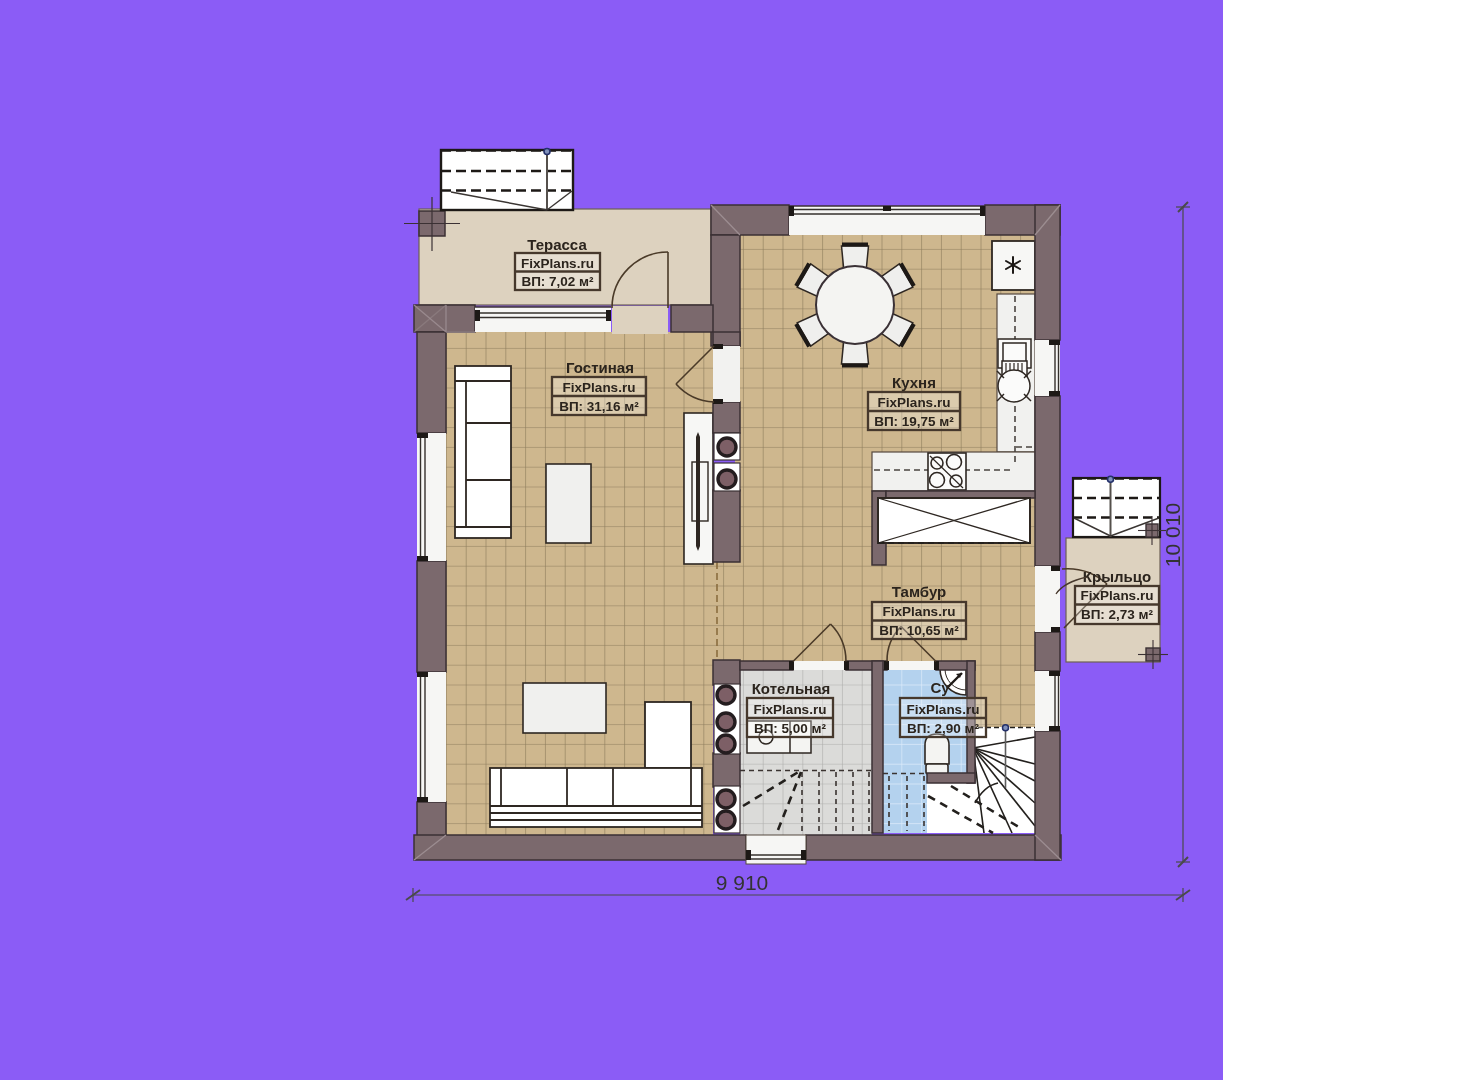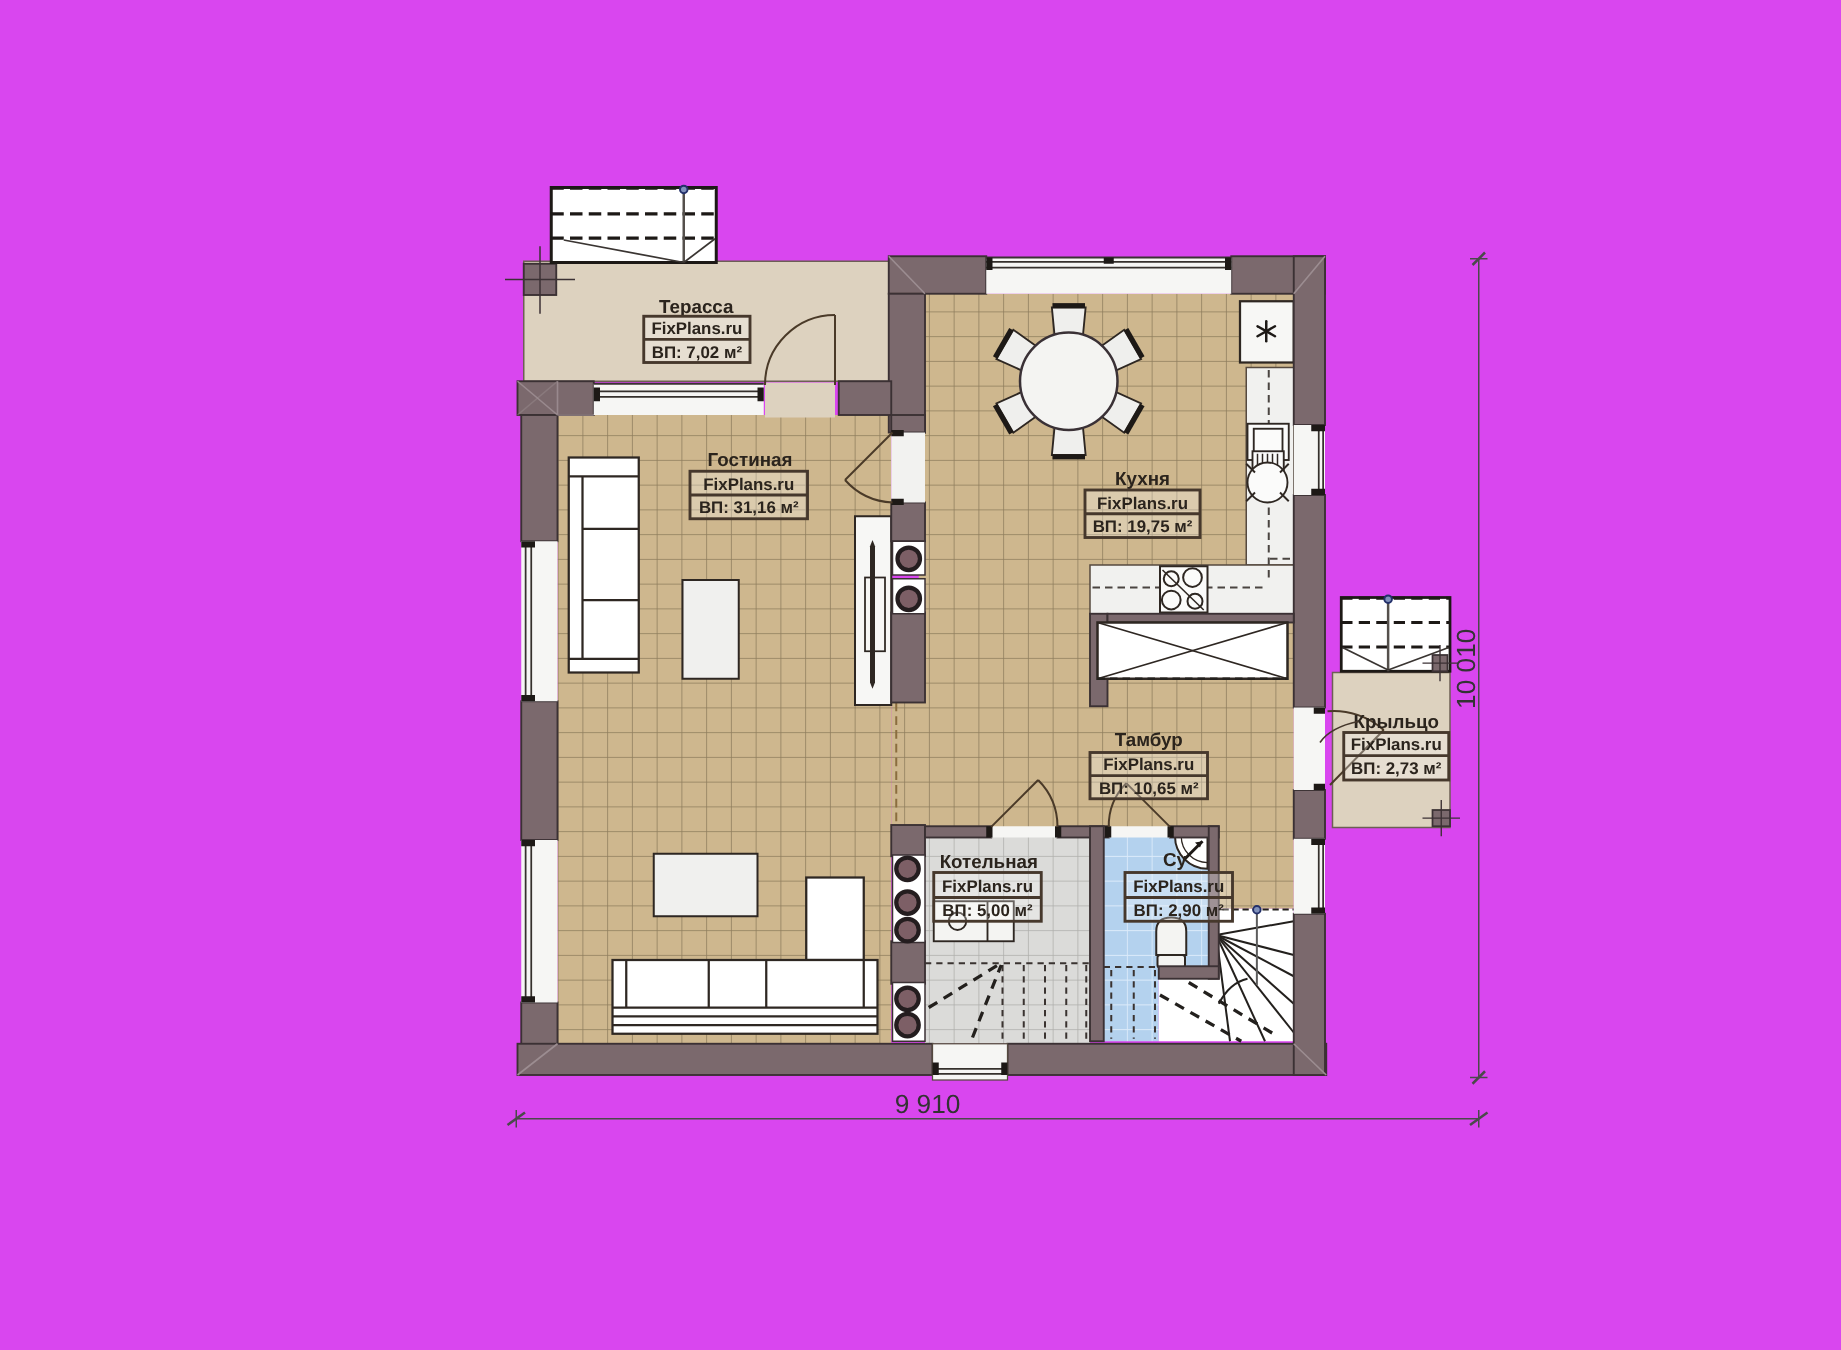--- a/index.html
+++ b/index.html
@@ -1,16 +1,16 @@
 <!DOCTYPE html>
 <html><head>
 <meta charset="utf-8">
 <style>
   html,body{margin:0;padding:0;background:#ffffff;}
-  #page{position:relative;width:1473px;height:1080px;background:#d946ef;overflow:hidden;
+  #page{position:relative;width:1223px;height:1080px;background:#8b5cf6;overflow:hidden;
         font-family:"Liberation Sans", sans-serif;}
   svg text{font-family:"Liberation Sans", sans-serif;}
 </style>
 </head>
 <body>
 
 <div id="page">
 <svg width="1473" height="1080" viewBox="0 0 1473 1080" xmlns="http://www.w3.org/2000/svg">
 <defs>
   <pattern id="tan" width="19.8" height="19.8" patternUnits="userSpaceOnUse" patternTransform="translate(11.3,12.3)">

